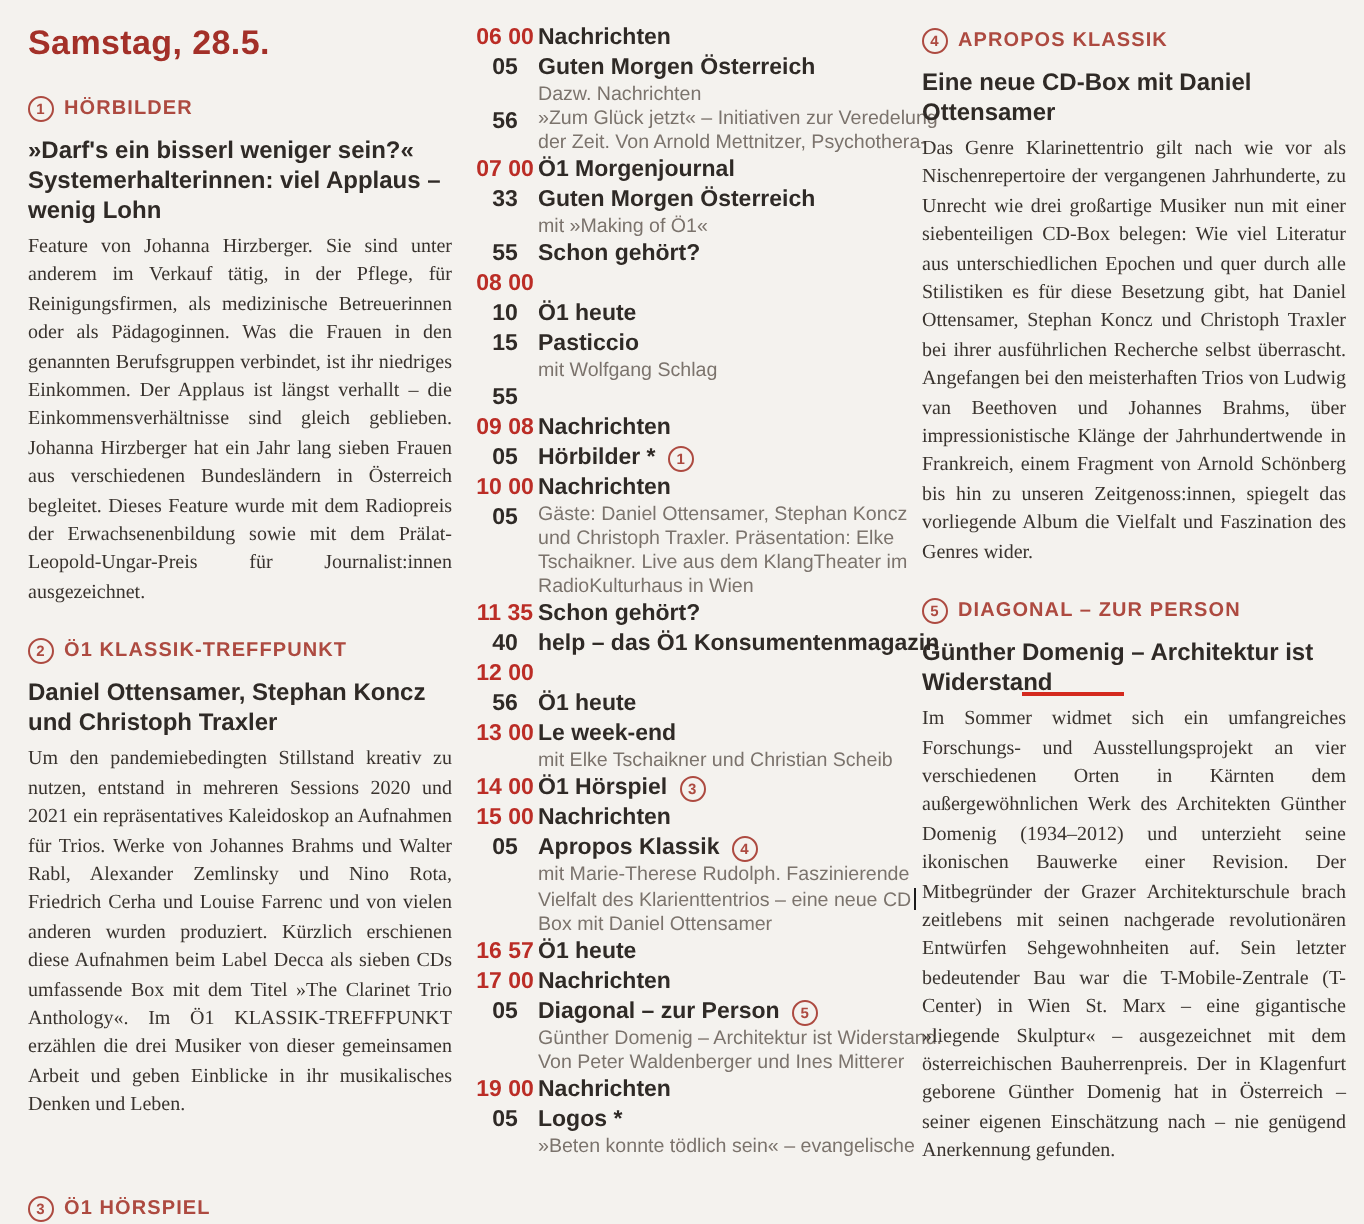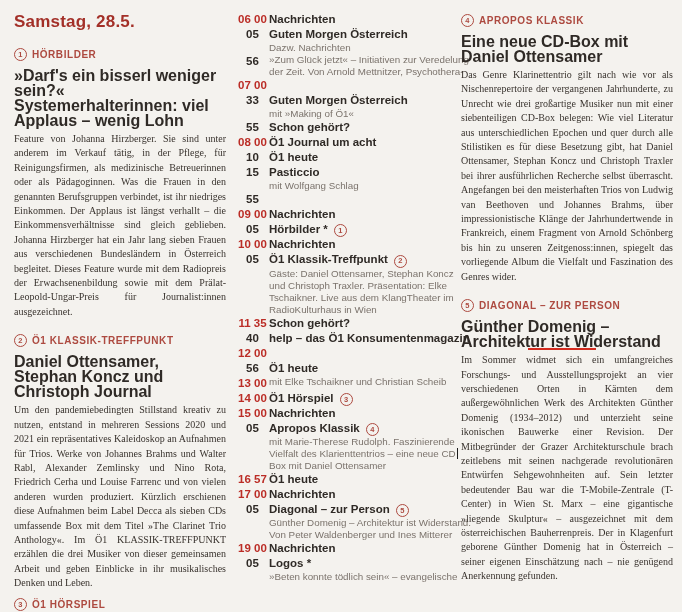--- a/index.html
+++ b/index.html
@@ -30,21 +30,21 @@
     color:var(--header_red,#ad4a40);
     margin-bottom:7px;white-space:nowrap;
   }
   .circ{
     display:inline-flex;align-items:center;justify-content:center;
     width:11px;height:11px;border:1px solid currentColor;border-radius:50%;
     font-size:7.5px;font-weight:bold;color:var(--header_red,#ad4a40);
     margin-right:5px;flex:0 0 auto;line-height:1;
   }
   .art-title{
-    font-size:16px;line-height:15px;font-weight:bold;
+    font-size:12px;line-height:15px;font-weight:bold;
     color:var(--text_dark,#2f2a26);
     margin-bottom:4px;
   }
   .red-underline{
     border-bottom:2px solid var(--underline_red,#d42a1e);
     padding-bottom:13px;
   }
   .art-body{
     font-family:"Liberation Serif","DejaVu Serif",serif;
     font-size:10px;line-height:14.4px;
@@ -90,21 +90,21 @@
             <span>HÖRBILDER</span>
           </div>
           <div class="art-title"><span>»Darf's ein bisserl weniger sein?« Systemerhalterinnen: viel Applaus – wenig Lohn</span></div>
           <p class="art-body" style="margin: 0px;">Feature von Johanna Hirzberger. Sie sind unter anderem im Verkauf tätig, in der Pflege, für Reinigungsfirmen, als medizinische Betreuerinnen oder als Pädagoginnen. Was die Frauen in den genannten Berufsgruppen verbindet, ist ihr niedriges Einkommen. Der Applaus ist längst verhallt – die Einkommensverhältnisse sind gleich geblieben. Johanna Hirzberger hat ein Jahr lang sieben Frauen aus verschiedenen Bundesländern in Österreich begleitet. Dieses Feature wurde mit dem Radiopreis der Erwachsenenbildung sowie mit dem Prälat-Leopold-Ungar-Preis für Journalist:innen ausgezeichnet.</p>
         </section>
         <section class="article">
           <div class="art-header">
             <span class="circ">2</span>
             <span>Ö1 KLASSIK-TREFFPUNKT</span>
           </div>
-          <div class="art-title"><span>Daniel Ottensamer, Stephan Koncz und Christoph Journal</span></div>
+          <div class="art-title"><span>Daniel Ottensamer, Stephan Koncz und Christoph Traxler</span></div>
           <p class="art-body" style="margin: 0px;">Um den pandemiebedingten Stillstand kreativ zu nutzen, entstand in mehreren Sessions 2020 und 2021 ein repräsentatives Kaleidoskop an Aufnahmen für Trios. Werke von Johannes Brahms und Walter Rabl, Alexander Zemlinsky und Nino Rota, Friedrich Cerha und Louise Farrenc und von vielen anderen wurden produziert. Kürzlich erschienen diese Aufnahmen beim Label Decca als sieben CDs umfassende Box mit dem Titel »The Clarinet Trio Anthology«. Im Ö1 KLASSIK-TREFFPUNKT erzählen die drei Musiker von dieser gemeinsamen Arbeit und geben Einblicke in ihr musikalisches Denken und Leben.</p>
         </section>
         <section class="article">
           <div class="art-header">
             <span class="circ">3</span>
             <span>Ö1 HÖRSPIEL</span>
           </div>
         </section>
       </div>
   </div>
@@ -126,78 +126,77 @@
         </div>
         <div class="sched-row">
           <span class="sched-time">56</span>
           <div class="sched-body">
             <div class="sched-sub">»Zum Glück jetzt« – Initiativen zur Veredelung</div>
             <div class="sched-sub">der Zeit. Von Arnold Mettnitzer, Psychothera-</div>
           </div>
         </div>
         <div class="sched-row">
           <span class="sched-time hour">07 00</span>
+          <div class="sched-body">
+            <div class="sched-title"><span>Ö1 Morgenjournal</span></div>
+          </div>
         </div>
         <div class="sched-row">
           <span class="sched-time">33</span>
           <div class="sched-body">
             <div class="sched-title"><span>Guten Morgen Österreich</span></div>
             <div class="sched-sub">mit »Making of Ö1«</div>
           </div>
         </div>
         <div class="sched-row">
           <span class="sched-time">55</span>
           <div class="sched-body">
             <div class="sched-title"><span>Schon gehört?</span></div>
           </div>
         </div>
         <div class="sched-row">
           <span class="sched-time hour">08 00</span>
-          <div class="sched-body">
-            <div class="sched-title"><span>Ö1 Journal um acht</span></div>
-          </div>
         </div>
         <div class="sched-row">
           <span class="sched-time">10</span>
           <div class="sched-body">
             <div class="sched-title"><span>Ö1 heute</span></div>
           </div>
         </div>
         <div class="sched-row">
           <span class="sched-time">15</span>
           <div class="sched-body">
             <div class="sched-title"><span>Pasticcio</span></div>
             <div class="sched-sub">mit Wolfgang Schlag</div>
           </div>
         </div>
         <div class="sched-row">
           <span class="sched-time">55</span>
         </div>
         <div class="sched-row">
-          <span class="sched-time hour">09 00</span>
+          <span class="sched-time hour">09 08</span>
           <div class="sched-body">
             <div class="sched-title"><span>Nachrichten</span></div>
           </div>
         </div>
         <div class="sched-row">
           <span class="sched-time">05</span>
           <div class="sched-body">
             <div class="sched-title"><span>Hörbilder *</span><span class="circ">1</span></div>
           </div>
         </div>
         <div class="sched-row">
           <span class="sched-time hour">10 00</span>
           <div class="sched-body">
             <div class="sched-title"><span>Nachrichten</span></div>
           </div>
         </div>
         <div class="sched-row">
           <span class="sched-time">05</span>
           <div class="sched-body">
-            <div class="sched-title"><span>Ö1 Klassik-Treffpunkt</span><span class="circ">2</span></div>
             <div class="sched-sub">Gäste: Daniel Ottensamer, Stephan Koncz</div>
             <div class="sched-sub">und Christoph Traxler. Präsentation: Elke</div>
             <div class="sched-sub">Tschaikner. Live aus dem KlangTheater im</div>
             <div class="sched-sub">RadioKulturhaus in Wien</div>
           </div>
         </div>
         <div class="sched-row">
           <span class="sched-time hour">11 35</span>
           <div class="sched-body">
             <div class="sched-title"><span>Schon gehört?</span></div>
@@ -214,20 +213,21 @@
         </div>
         <div class="sched-row">
           <span class="sched-time">56</span>
           <div class="sched-body">
             <div class="sched-title"><span>Ö1 heute</span></div>
           </div>
         </div>
         <div class="sched-row">
           <span class="sched-time hour">13 00</span>
           <div class="sched-body">
+            <div class="sched-title"><span>Le week-end</span></div>
             <div class="sched-sub">mit Elke Tschaikner und Christian Scheib</div>
           </div>
         </div>
         <div class="sched-row">
           <span class="sched-time hour">14 00</span>
           <div class="sched-body">
             <div class="sched-title"><span>Ö1 Hörspiel</span><span class="circ">3</span></div>
           </div>
         </div>
         <div class="sched-row">

